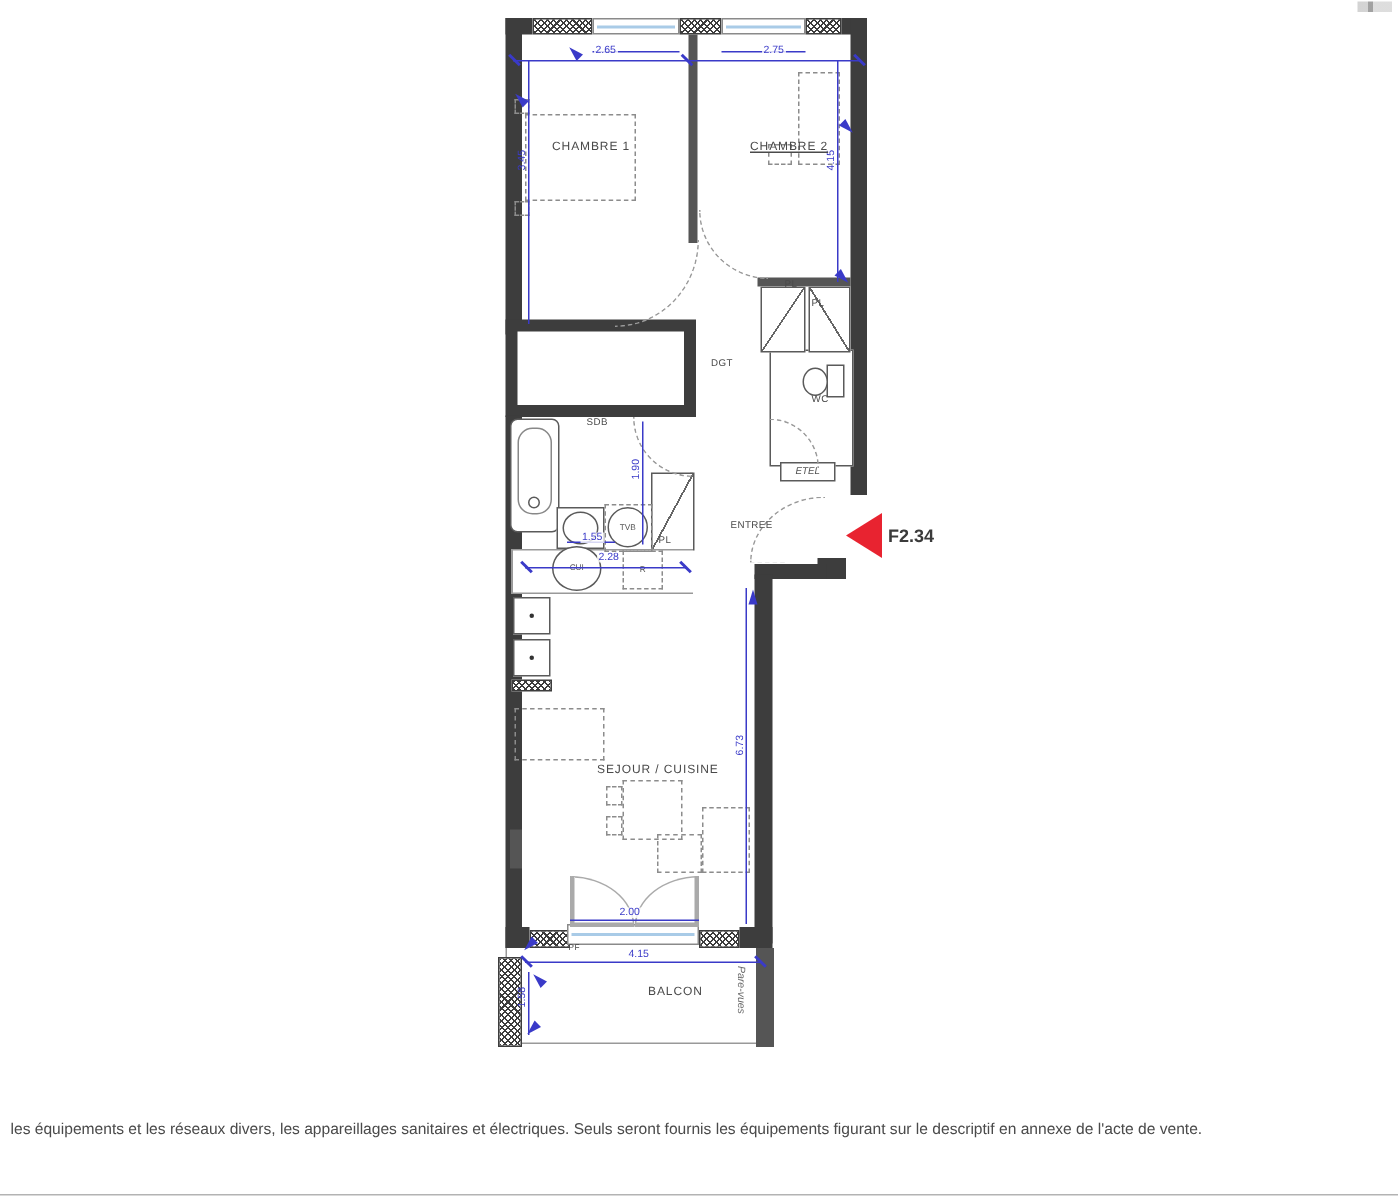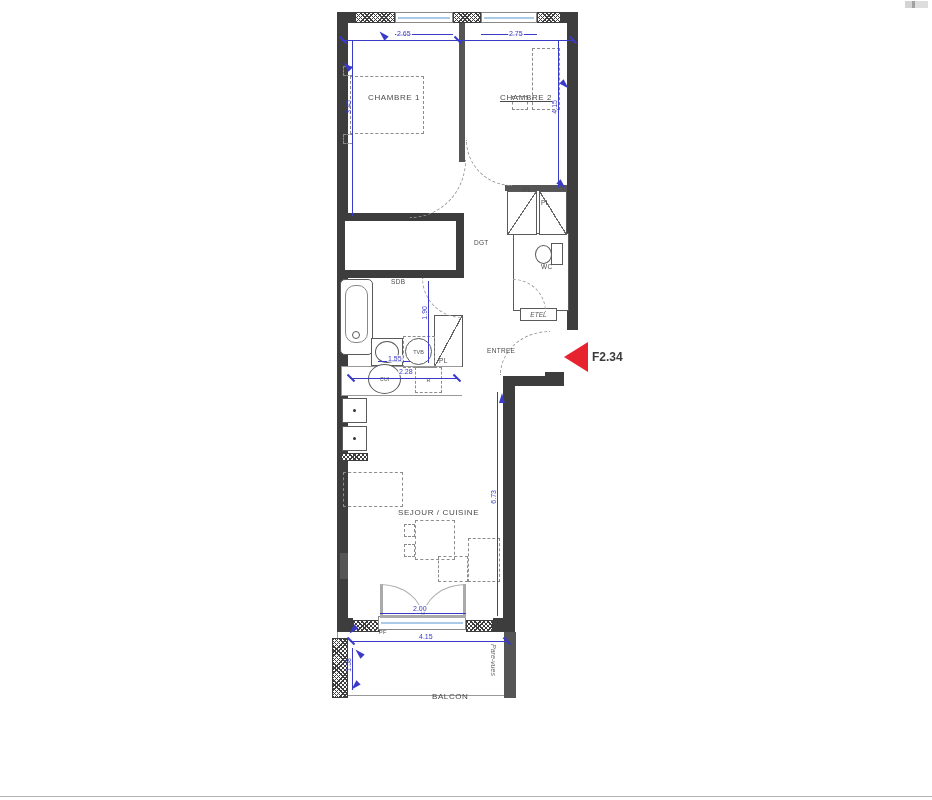--- a/index.html
+++ b/index.html
@@ -186,24 +186,25 @@
   <div class="rlabel" style="left:368px;top:93px;">CHAMBRE 1</div>
   <div class="rlabel" style="left:500px;top:93px;text-decoration:underline;">CHAMBRE 2</div>
   <div class="slabel" style="left:474px;top:239px;">DGT</div>
   <div class="slabel" style="left:541px;top:263px;">WC</div>
   <div class="slabel" style="left:391px;top:278px;">SDB</div>
   <div class="slabel" style="left:487px;top:347px;">ENTREE</div>
   <div class="slabel" style="left:523px;top:186px;">PL</div>
   <div class="slabel" style="left:541px;top:199px;">PL</div>
   <div class="slabel" style="left:439px;top:357px;">PL</div>
   <div class="rlabel" style="left:398px;top:508px;">SEJOUR / CUISINE</div>
-  <div class="rlabel" style="left:404px;top:692px;padding-left:28px;">BALCON</div>
+  <div class="rlabel" style="left:404px;top:656px;padding-left:28px;">BALCON</div>
   <div class="slabel" style="left:379px;top:629px;font-size:5.5px;">PF</div>
 
   <div class="redarrow" style="left:564px;top:342px;"></div>
   <div class="unitref" style="left:592px;top:350px;">F2.34</div>
 
   <div class="cmark"></div>
   <div class="disc">
+    <div>les équipements et les réseaux divers, les appareillages sanitaires et électriques. Seuls seront fournis les équipements figurant sur le descriptif en annexe de l'acte de vente.</div>
   </div>
   <div class="botline"></div>
 
 </div>
 
 </body></html>

